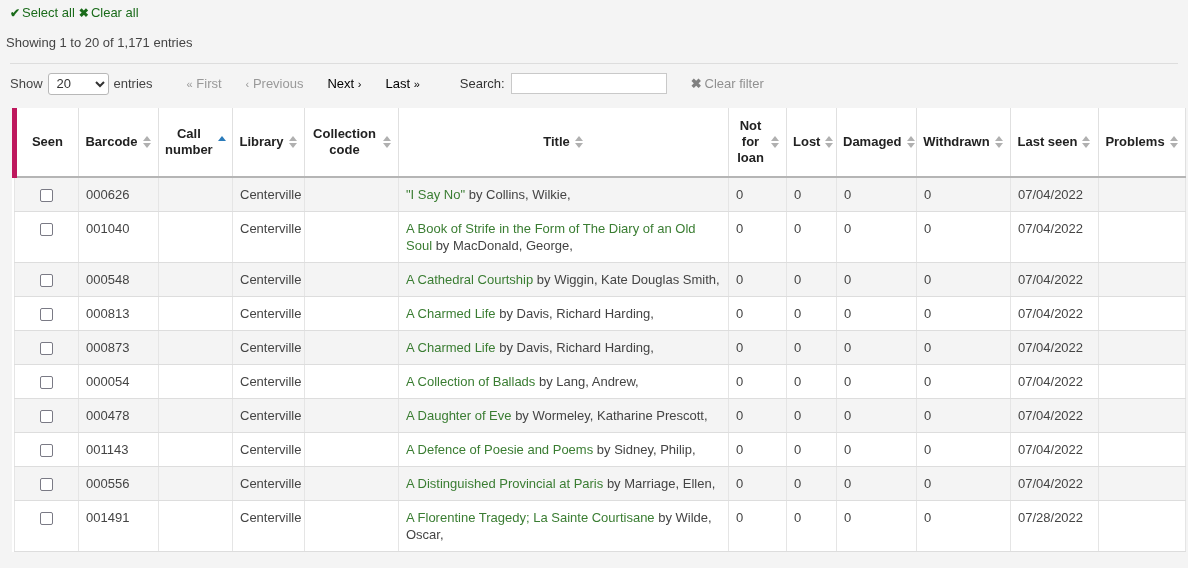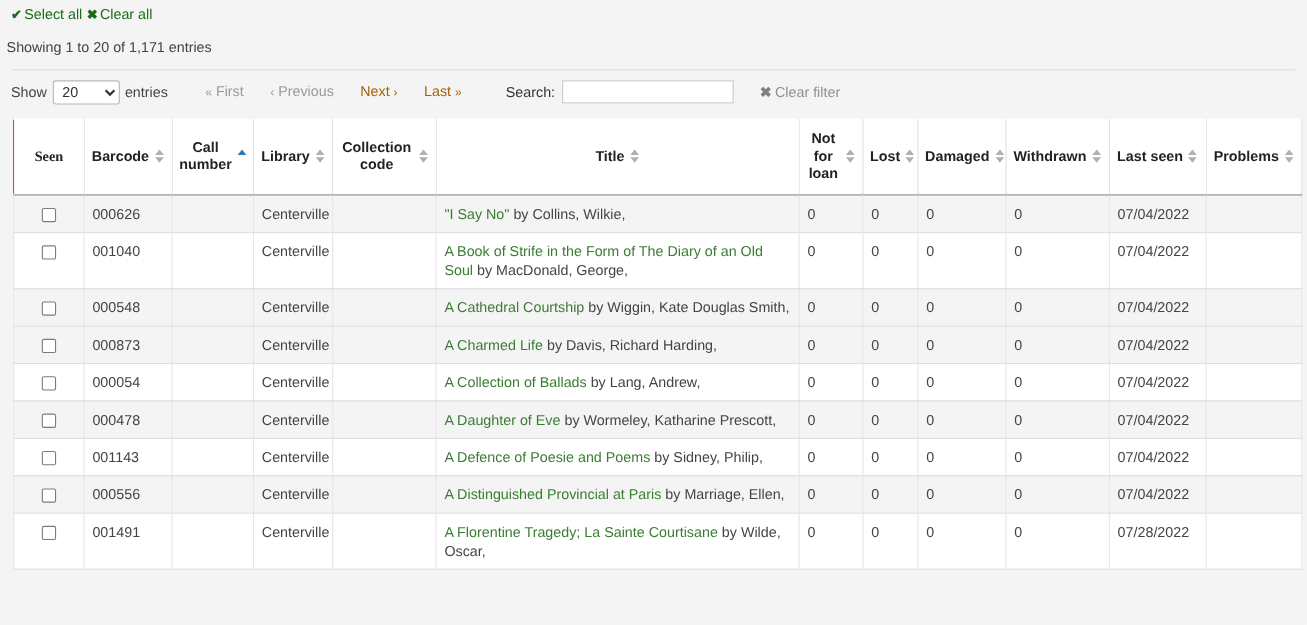--- a/index.html
+++ b/index.html
@@ -75,21 +75,21 @@
   .length-ctl .lbl2 { padding-left: 5px; }
 
   .pager { display: flex; align-items: center; margin-left: 22px; }
   .pg {
     padding: 0 12px;
     text-decoration: none;
     white-space: nowrap;
     font-size: 13px;
     line-height: 18px;
   }
-  .pg.enabled { color: #a16207; cursor: pointer; }
+  .pg.enabled { color: #000000; cursor: pointer; }
   .pg.disabled { color: #999999; cursor: default; }
   .pg .chev { font-size: 11px; }
 
   .search-wrap { display: flex; align-items: center; margin-left: 28px; }
   .search-wrap label { color: #333333; padding-right: 6px; white-space: nowrap; }
   input.search-input {
     font-family: "Liberation Sans", sans-serif;
     font-size: 13px;
     width: 156px;
     height: 21px;
@@ -125,21 +125,21 @@
     color: #222222;
     font-weight: bold;
     font-size: 13px;
     padding: 8px 6px;
     vertical-align: middle;
     text-align: center;
     line-height: 16px;
     position: relative;
     height: 68px;
   }
-  table.inv thead th:first-child { border-left: 1px solid #be185d; font-family: Liberation Serif, serif; }
+  table.inv thead th:first-child { border-left: 5px solid #be185d; }
 
   .th-inner { display: inline-flex; align-items: center; justify-content: center; gap: 5px; }
   .th-txt { display: inline-block; }
 
   .sort-ico {
     display: inline-block;
     width: 9px;
     height: 14px;
     position: relative;
     flex: 0 0 auto;
@@ -368,20 +368,34 @@
             <td>Centerville</td>
             <td></td>
             <td><a class="title-link">A Cathedral Courtship</a><span class="by-author"> by Wiggin, Kate Douglas Smith,</span></td>
             <td>0</td>
             <td>0</td>
             <td>0</td>
             <td>0</td>
             <td>07/04/2022</td>
             <td></td>
           </tr>
+          <tr class="even">
+            <td class="c-seen"><span class="chk"></span></td>
+            <td>000813</td>
+            <td></td>
+            <td>Centerville</td>
+            <td></td>
+            <td><a class="title-link">A Charmed Life</a><span class="by-author"> by Davis, Richard Harding,</span></td>
+            <td>0</td>
+            <td>0</td>
+            <td>0</td>
+            <td>0</td>
+            <td>07/04/2022</td>
+            <td></td>
+          </tr>
           <tr class="odd">
             <td class="c-seen"><span class="chk"></span></td>
             <td>000873</td>
             <td></td>
             <td>Centerville</td>
             <td></td>
             <td><a class="title-link">A Charmed Life</a><span class="by-author"> by Davis, Richard Harding,</span></td>
             <td>0</td>
             <td>0</td>
             <td>0</td>

